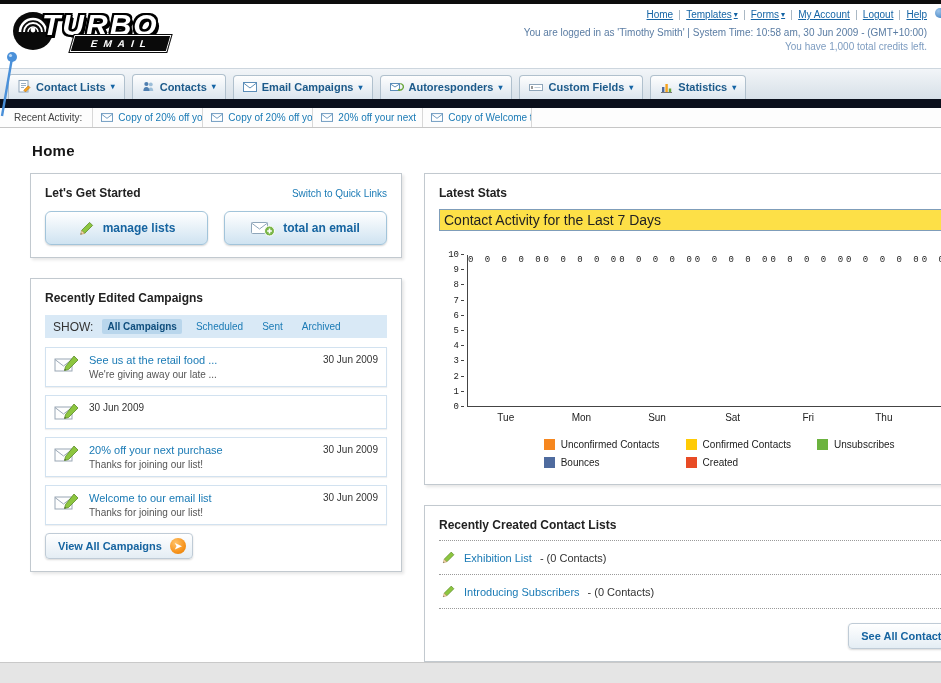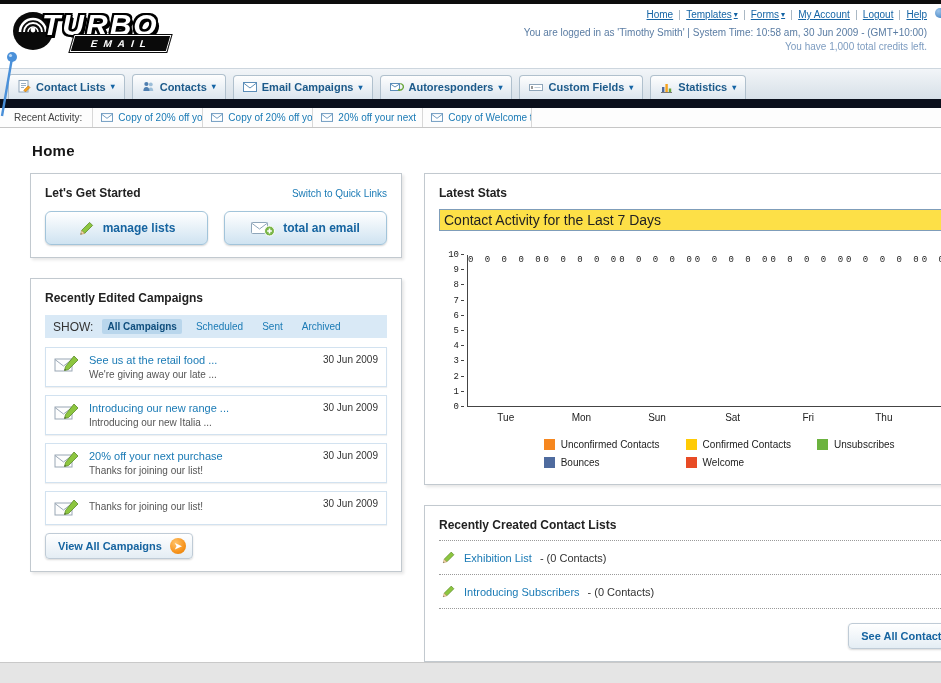--- a/index.html
+++ b/index.html
@@ -432,24 +432,20 @@
 
           <div class="campaign-row">
             <span class="icon-wrap">
               <svg width="27" height="20" viewBox="0 0 27 20">
                   <rect x="1" y="5" width="17" height="12" fill="#fdfdfd" stroke="#9aa7b5"></rect>
                   <path d="M1 5.5 L9.5 12 L18 5.5" fill="none" stroke="#9aa7b5"></path>
                   <path d="M20 2 L24 6 L14.5 15.5 L10.5 16.5 L11.5 12.5 Z" fill="#8dc63f" stroke="#5a8a28" stroke-width="0.8"></path>
                   <path d="M10.5 16.5 l1.4-0.4 -1-1 Z" fill="#333"></path>
                 </svg>
             </span>
-            <div class="camp-text">
-              <div class="camp-title">Introducing our new range ...</div>
-              <div class="camp-sub">Introducing our new Italia ...</div>
-            </div>
             <span class="camp-date">30 Jun 2009</span>
           </div>
 
           <div class="campaign-row">
             <span class="icon-wrap">
               <svg width="27" height="20" viewBox="0 0 27 20">
                   <rect x="1" y="5" width="17" height="12" fill="#fdfdfd" stroke="#9aa7b5"></rect>
                   <path d="M1 5.5 L9.5 12 L18 5.5" fill="none" stroke="#9aa7b5"></path>
                   <path d="M20 2 L24 6 L14.5 15.5 L10.5 16.5 L11.5 12.5 Z" fill="#8dc63f" stroke="#5a8a28" stroke-width="0.8"></path>
                   <path d="M10.5 16.5 l1.4-0.4 -1-1 Z" fill="#333"></path>
@@ -465,20 +461,21 @@
           <div class="campaign-row">
             <span class="icon-wrap">
               <svg width="27" height="20" viewBox="0 0 27 20">
                   <rect x="1" y="5" width="17" height="12" fill="#fdfdfd" stroke="#9aa7b5"></rect>
                   <path d="M1 5.5 L9.5 12 L18 5.5" fill="none" stroke="#9aa7b5"></path>
                   <path d="M20 2 L24 6 L14.5 15.5 L10.5 16.5 L11.5 12.5 Z" fill="#8dc63f" stroke="#5a8a28" stroke-width="0.8"></path>
                   <path d="M10.5 16.5 l1.4-0.4 -1-1 Z" fill="#333"></path>
                 </svg>
             </span>
             <div class="camp-text">
+              <div class="camp-title">Welcome to our email list</div>
               <div class="camp-sub">Thanks for joining our list!</div>
             </div>
             <span class="camp-date">30 Jun 2009</span>
           </div>
 
           <div class="btn-row">
             <button class="btn-arrow">
               <span>View All Campaigns</span>
               <span class="arrow-circle">➤</span>
             </button>
@@ -556,21 +553,21 @@
                 <div class="legend-item">
                   <span class="legend-swatch" style="background: rgb(108, 179, 63);"></span>
                   <span class="legend-label">Unsubscribes</span>
                 </div>
                 <div class="legend-item">
                   <span class="legend-swatch" style="background: rgb(79, 107, 158);"></span>
                   <span class="legend-label">Bounces</span>
                 </div>
                 <div class="legend-item">
                   <span class="legend-swatch" style="background: rgb(232, 75, 37);"></span>
-                  <span class="legend-label">Welcome</span>
+                  <span class="legend-label">Created</span>
                 </div>
               </div>
           </div>
         </div>
 
         <div class="panel cl-panel">
           <div class="panel-title">Recently Created Contact Lists</div>
           <div class="dotted"></div>
 
           <div class="cl-item">

